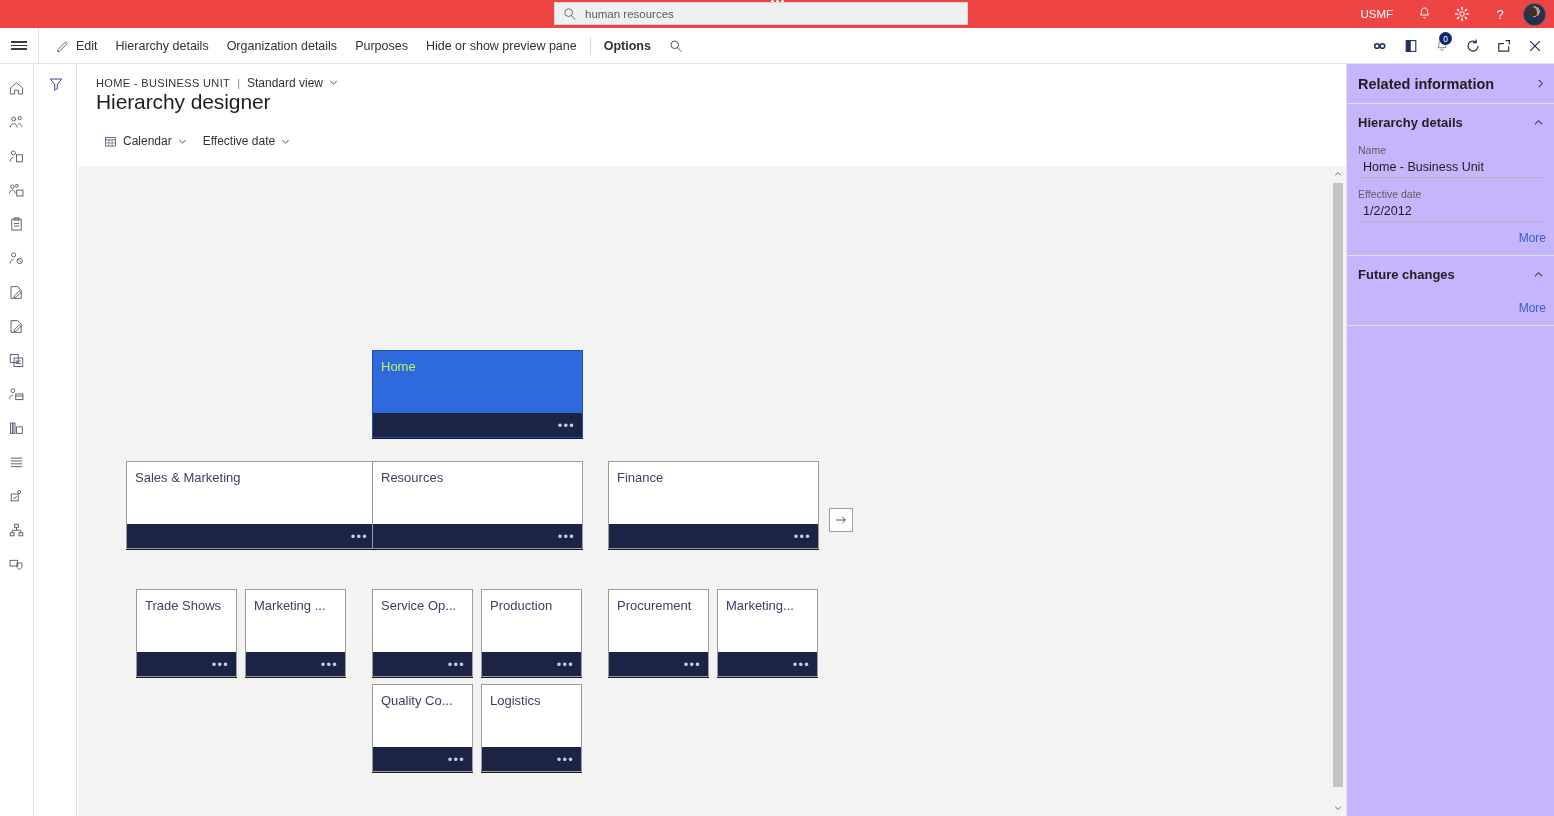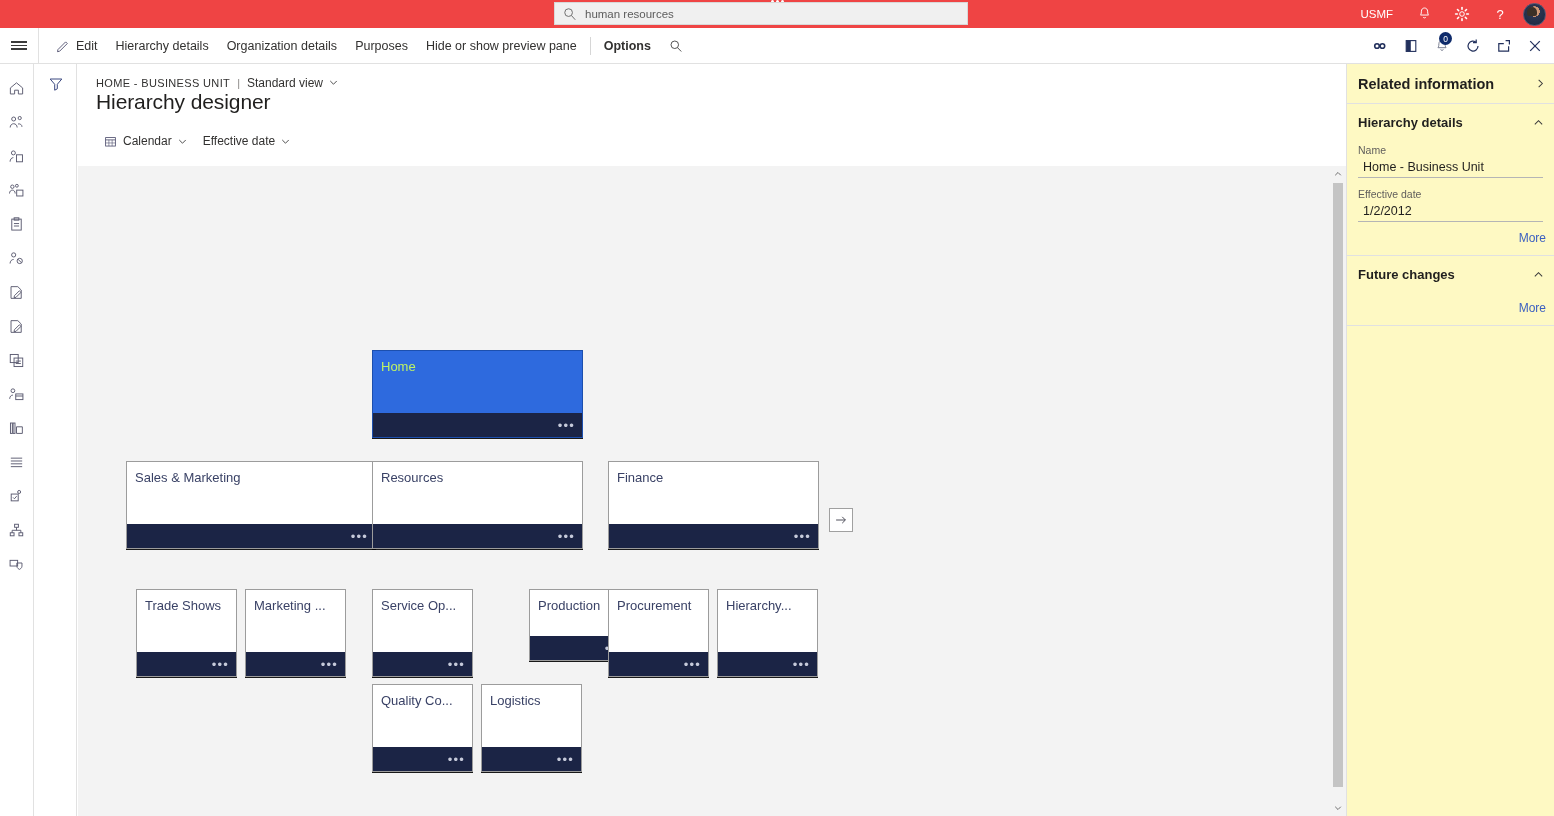--- a/index.html
+++ b/index.html
@@ -147,21 +147,21 @@
     cursor: pointer;
   }
   .vscroll .arrow-up { top: 0; } .vscroll .arrow-dn { bottom: 0; }
   .vscroll .thumb {
     position: absolute; left: 3px; top: 17px; width: 10px; height: 604px; background: #c4c4c4; cursor: pointer;
   }
 
   
   .rightpane {
     position: absolute; top: 64px; right: 0; width: 208px; height: 752px;
-    background: #fef9c3; border-left: 1px solid #e1e1e1;
+    background: #c4b5fd; border-left: 1px solid #e1e1e1;
   }
   .rp-header {
     height: 40px; display: flex; align-items: center; justify-content: space-between;
     padding: 0 8px 0 11px; border-bottom: 1px solid #e1e1e1;
   }
   .rp-header .t { font-size: 14.5px; font-weight: bold; color: #201f1e; }
   .rp-section { border-bottom: 1px solid #e1e1e1; padding-bottom: 10px; }
   .rp-sect-head {
     height: 36px; display: flex; align-items: center; justify-content: space-between;
     padding: 0 10px 0 11px; cursor: pointer;
@@ -501,34 +501,34 @@
         <div class="nfoot">
           <span class="dots">•••</span>
         </div>
       </div>
       <div class="node" style="left: 294px; top: 423px; width: 101px; height: 88px;">
         <div class="ntitle">Service Op...</div>
         <div class="nfoot">
           <span class="dots">•••</span>
         </div>
       </div>
-      <div class="node" style="left: 403px; top: 423px; width: 101px; height: 72px; margin-left: 48px;">
+      <div class="node" style="left: 403px; top: 423px; width: 101px; height: 88px;">
         <div class="ntitle">Production</div>
         <div class="nfoot">
           <span class="dots">•••</span>
         </div>
       </div>
       <div class="node" style="left: 530px; top: 423px; width: 101px; height: 88px;">
         <div class="ntitle">Procurement</div>
         <div class="nfoot">
           <span class="dots">•••</span>
         </div>
       </div>
       <div class="node" style="left: 639px; top: 423px; width: 101px; height: 88px;">
-        <div class="ntitle">Hierarchy...</div>
+        <div class="ntitle">Marketing...</div>
         <div class="nfoot">
           <span class="dots">•••</span>
         </div>
       </div>
       <div class="node" style="left: 294px; top: 518px; width: 101px; height: 88px;">
         <div class="ntitle">Quality Co...</div>
         <div class="nfoot">
           <span class="dots">•••</span>
         </div>
       </div>

